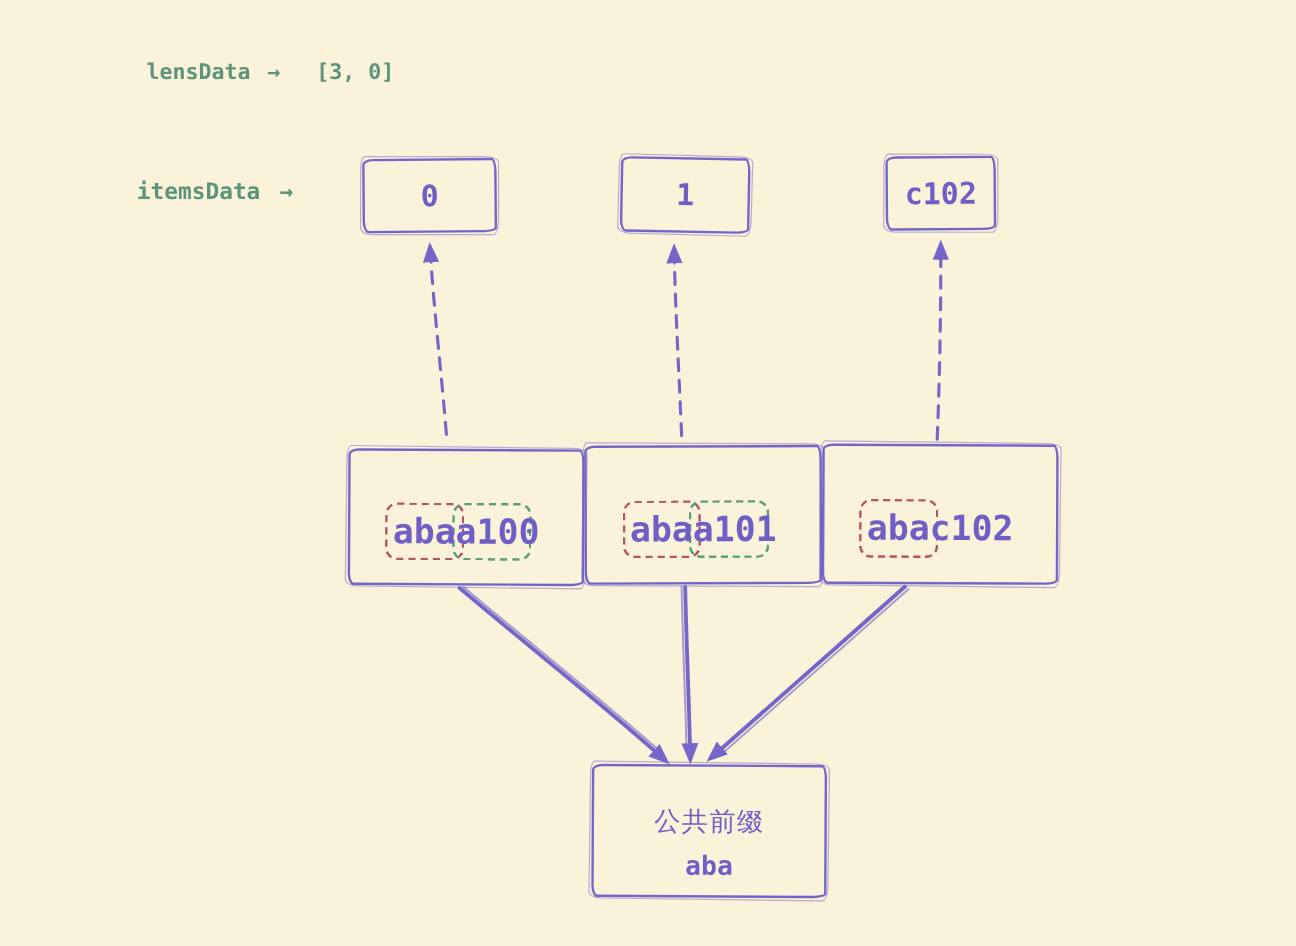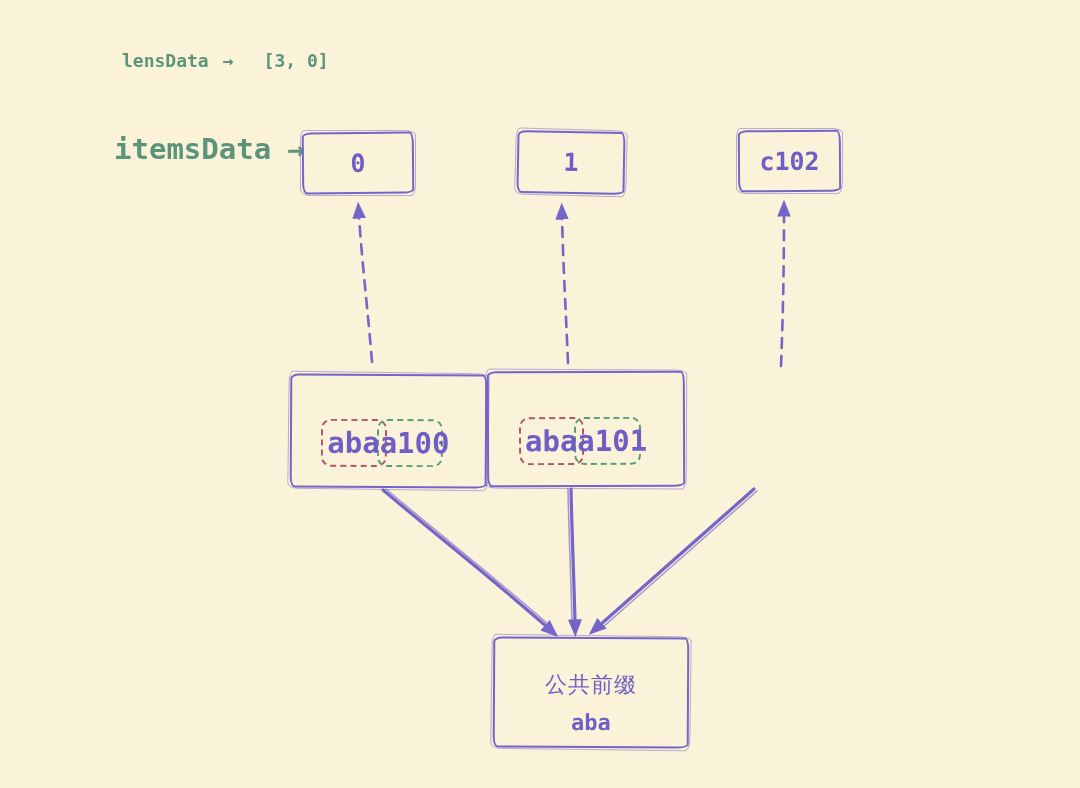--- a/index.html
+++ b/index.html
@@ -16,41 +16,41 @@
   #canvas{position:relative;width:1080px;height:788px;background:var(--bg);}
   .mono{font-family:"DejaVu Sans Mono","Liberation Mono",monospace;}
   .green-text{color:var(--green);}
   .purple-text{color:var(--txt-purple);}
 
   .label-row{position:absolute;display:flex;align-items:center;white-space:nowrap;font-weight:bold;}
   #lens-row{left:122px;top:50px;font-size:18px;}
   #lens-row .glyph{margin-left:14px;}
   #lens-row .val{margin-left:30px;}
   #note{left:535px;top:53px;font-size:22px;letter-spacing:1px;font-weight:bold;}
-  #items-row{left:114px;top:132px;font-size:29px;}
+  #items-row{left:114px;top:149px;font-size:19px;}
   #items-row .glyph{margin-left:16px;}
 
   
   .sketch-box{
     position:absolute;
     border:2.6px solid var(--purple);
     border-radius:9px 4px 11px 5px / 5px 12px 4px 10px;
     display:flex;align-items:center;justify-content:center;
   }
   .sketch-box::before{
     content:"";position:absolute;inset:-4px;
     border:1.8px solid var(--purple);
     border-radius:4px 12px 5px 10px / 11px 5px 12px 6px;
     opacity:.5;transform:rotate(.45deg);pointer-events:none;
   }
 
   .index-box{font-size:25px;font-weight:bold;}
   #idx0{left:302px;top:132px;width:112px;height:62px;transform:rotate(-.5deg);}
   #idx1{left:517px;top:131px;width:108px;height:63px;transform:rotate(1.1deg);}
-  #idx2{left:738px;top:130px;width:103px;height:62px;transform:rotate(-.4deg);}
+  #idx2{left:738px;top:130px;width:92px;height:62px;transform:rotate(-.4deg);}
 
   .item-box{font-size:29px;font-weight:bold;}
   #item0{left:290px;top:374px;width:197px;height:114px;transform:rotate(.3deg);}
   #item1{left:487px;top:371px;width:198px;height:116px;transform:rotate(-.2deg);}
   #item2{left:685px;top:370px;width:197px;height:117px;transform:rotate(.25deg);}
 
   .code-wrap{position:relative;display:inline-block;line-height:1.2;margin-top:24px;}
   .code-text{position:relative;z-index:2;}
   .dashed-rect{
     position:absolute;top:-7px;bottom:-7px;z-index:1;
@@ -140,19 +140,25 @@
       <span class="code-text">abaa100</span>
     </span>
   </div>
   <div class="sketch-box item-box mono purple-text" id="item1">
     <span class="code-wrap">
       <span class="dashed-rect red"></span>
       <span class="dashed-rect greenr"></span>
       <span class="code-text">abaa101</span>
     </span>
   </div>
+  <div class="sketch-box item-box mono purple-text" id="item2">
+    <span class="code-wrap">
+      <span class="dashed-rect red"></span>
+      <span class="code-text">abac102</span>
+    </span>
+  </div>
 
   <div class="sketch-box purple-text" id="result-box">
     <span id="result-title">公共前缀</span>
     <span id="result-value" class="mono">aba</span>
   </div>
 
 </div>
 
 </body></html>

